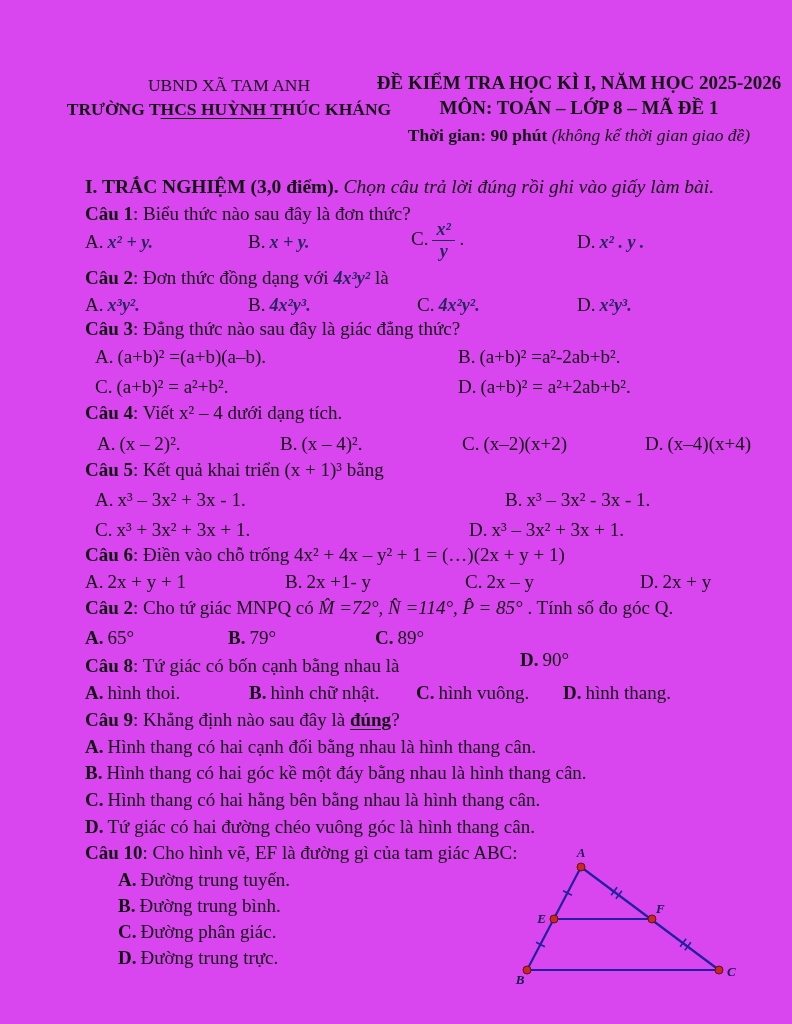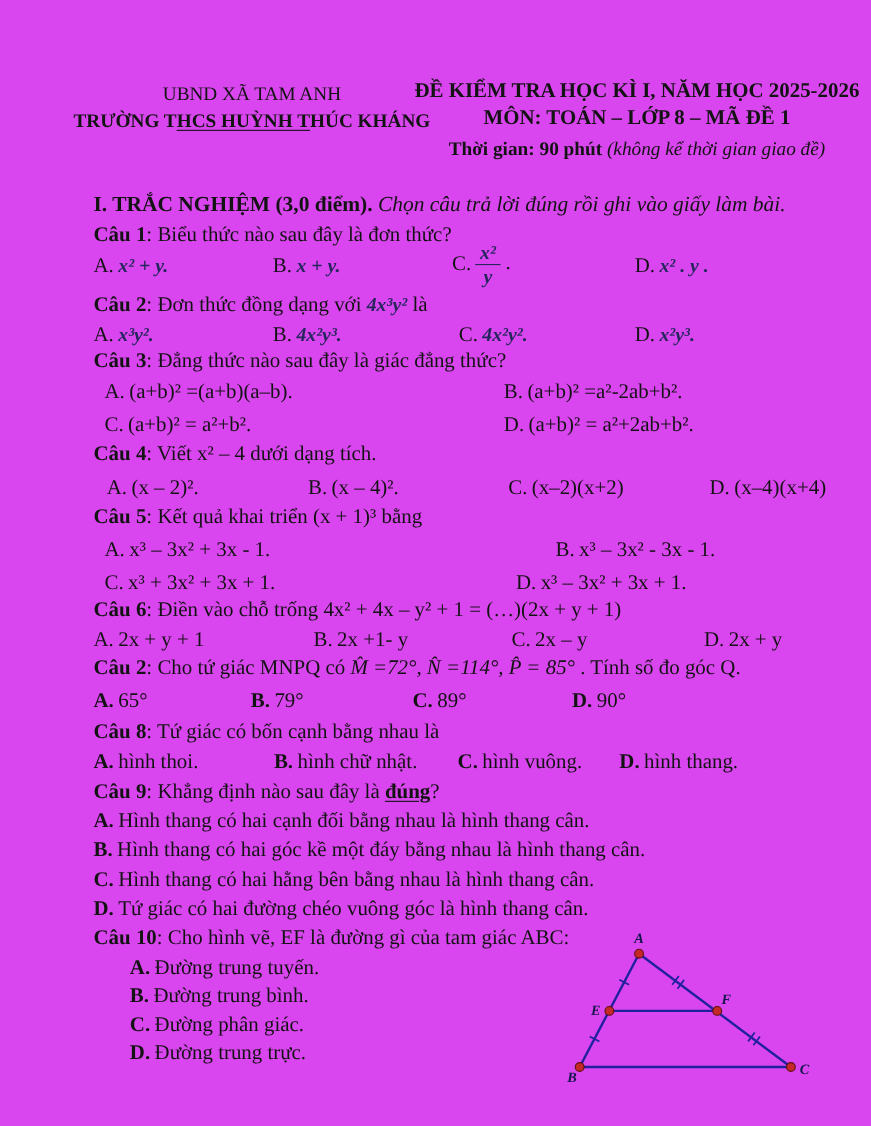--- a/index.html
+++ b/index.html
@@ -76,21 +76,21 @@
   <div class="abs q" style="left:85px;top:544px;"><span class="b">Câu 6</span><span>: Điền vào chỗ trống 4x² + 4x – y² + 1 = (…)(2x + y + 1)</span></div>
   <div class="abs opt" style="left:85px;top:571px;"><span class="ok">A.</span><span>2x + y + 1</span></div>
   <div class="abs opt" style="left:285px;top:571px;"><span class="ok">B.</span><span>2x +1- y</span></div>
   <div class="abs opt" style="left:465px;top:571px;"><span class="ok">C.</span><span>2x – y</span></div>
   <div class="abs opt" style="left:640px;top:571px;"><span class="ok">D.</span><span>2x + y</span></div>
 
   <div class="abs q" style="left:85px;top:597px;"><span class="b">Câu 2</span><span>: Cho tứ giác MNPQ có </span><span class="i">M̂ =72°, N̂ =114°, P̂ = 85°</span><span> . Tính số đo góc Q.</span></div>
   <div class="abs opt" style="left:85px;top:627px;"><span class="bk">A.</span><span>65°</span></div>
   <div class="abs opt" style="left:228px;top:627px;"><span class="bk">B.</span><span>79°</span></div>
   <div class="abs opt" style="left:375px;top:627px;"><span class="bk">C.</span><span>89°</span></div>
-  <div class="abs opt" style="left:520px;top:627px;"><span class="bk">D.</span><span>90°</span></div>
+  <div class="abs opt" style="left:520px;top:649px;"><span class="bk">D.</span><span>90°</span></div>
 
   <div class="abs q" style="left:85px;top:655px;"><span class="b">Câu 8</span><span>: Tứ giác có bốn cạnh bằng nhau là</span></div>
   <div class="abs opt" style="left:85px;top:682px;"><span class="bk">A.</span><span>hình thoi.</span></div>
   <div class="abs opt" style="left:249px;top:682px;"><span class="bk">B.</span><span>hình chữ nhật.</span></div>
   <div class="abs opt" style="left:416px;top:682px;"><span class="bk">C.</span><span>hình vuông.</span></div>
   <div class="abs opt" style="left:563px;top:682px;"><span class="bk">D.</span><span>hình thang.</span></div>
 
   <div class="abs q" style="left:85px;top:709px;"><span class="b">Câu 9</span><span>: Khẳng định nào sau đây là </span><span class="b u">đúng</span><span>?</span></div>
   <div class="abs opt" style="left:85px;top:736px;"><span class="bk">A.</span><span>Hình thang có hai cạnh đối bằng nhau là hình thang cân.</span></div>
   <div class="abs opt" style="left:85px;top:762px;"><span class="bk">B.</span><span>Hình thang có hai góc kề một đáy bằng nhau là hình thang cân.</span></div>

